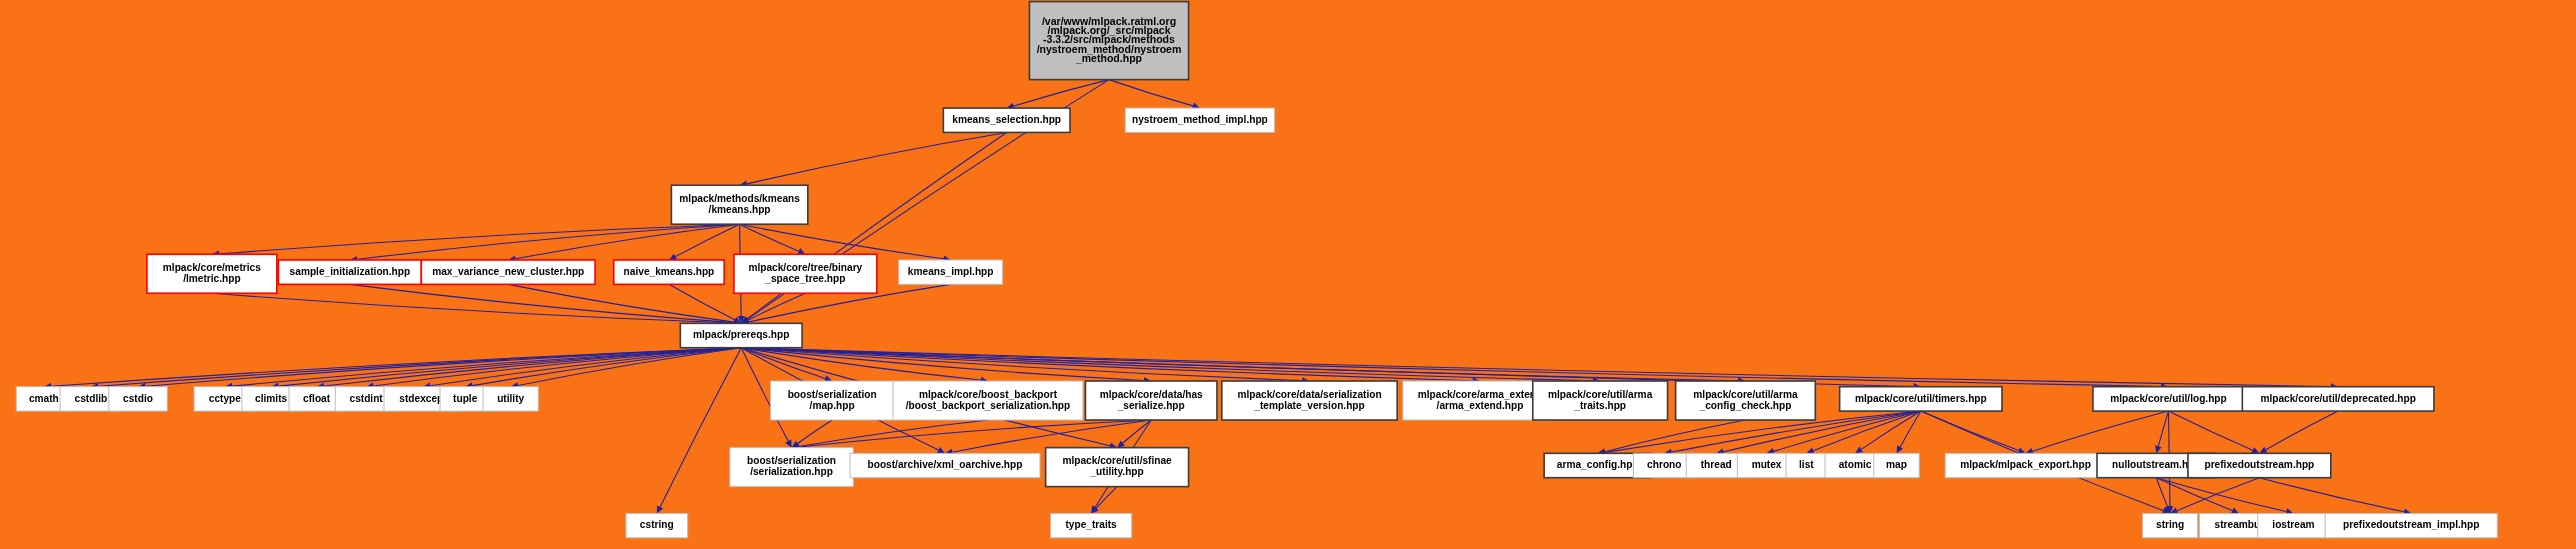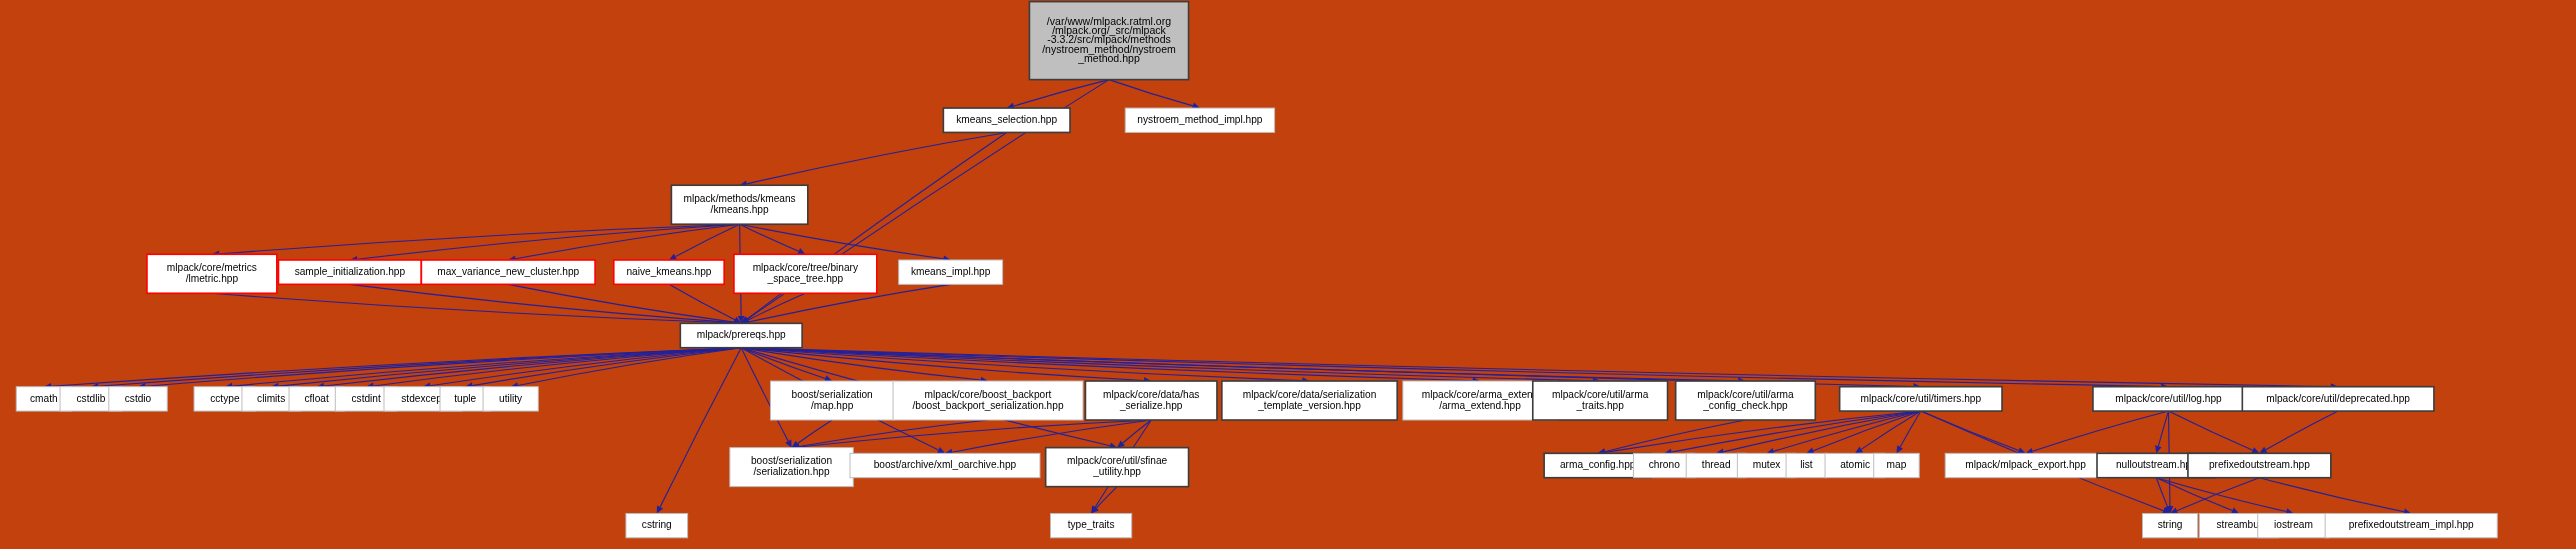--- a/index.html
+++ b/index.html
@@ -1,17 +1,17 @@
 <!DOCTYPE html>
 <html style="font-size:13px"><head>
 <meta charset="utf-8">
 <style>
   html,body{margin:0;padding:0;background:#ffffff;}
   body{font-family:"Liberation Sans",sans-serif;}
-  #graph-wrap{position:relative;width:2576px;height:550px;overflow:hidden;background:#c2410c;}
+  #graph-wrap{position:relative;width:2576px;height:550px;overflow:hidden;background:#f97316;font-weight:bold;}
   svg#graph{position:absolute;left:0;top:0;width:2576px;height:550px;display:block;}
   .node-box{fill:#ffffff;stroke:#bbbbbb;stroke-width:1.2;}
   .node-box.bold{stroke:#3d3d3d;stroke-width:2;}
   .node-box.red{stroke:#ff0000;stroke-width:2;}
   .node-box.root{fill:#bfbfbf;stroke:#3d3d3d;stroke-width:2;}
   .node-label{fill:#000000;font-family:"Liberation Sans",sans-serif;font-size:12.5px;text-anchor:middle;dominant-baseline:middle;}
   .node-label.root{font-size:13px;}
   .edge{fill:none;stroke:#21219c;stroke-width:1.35;}
   .arrow{fill:#21219c;stroke:none;}
 </style>

